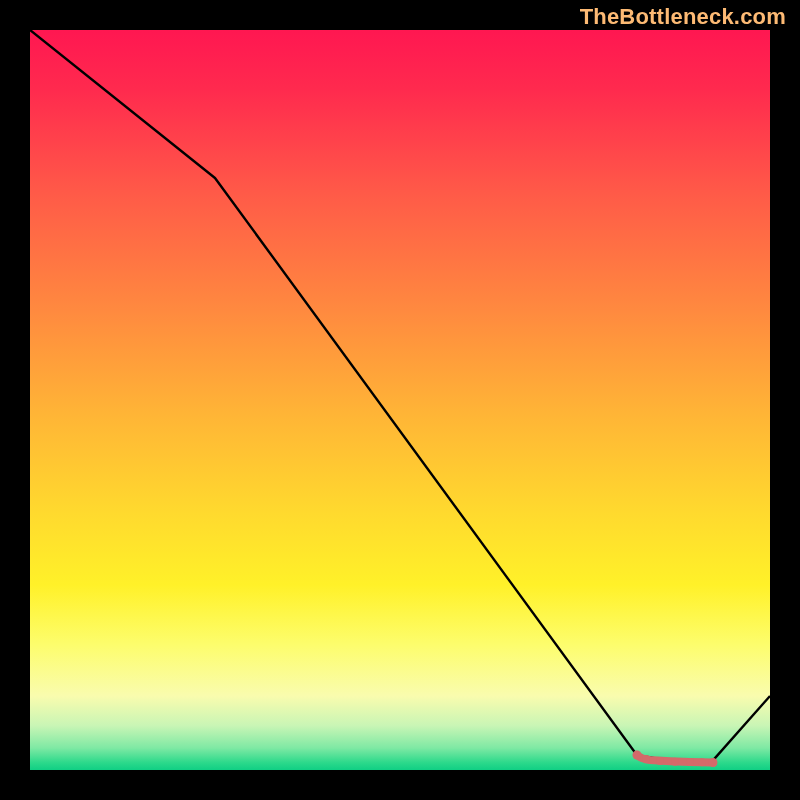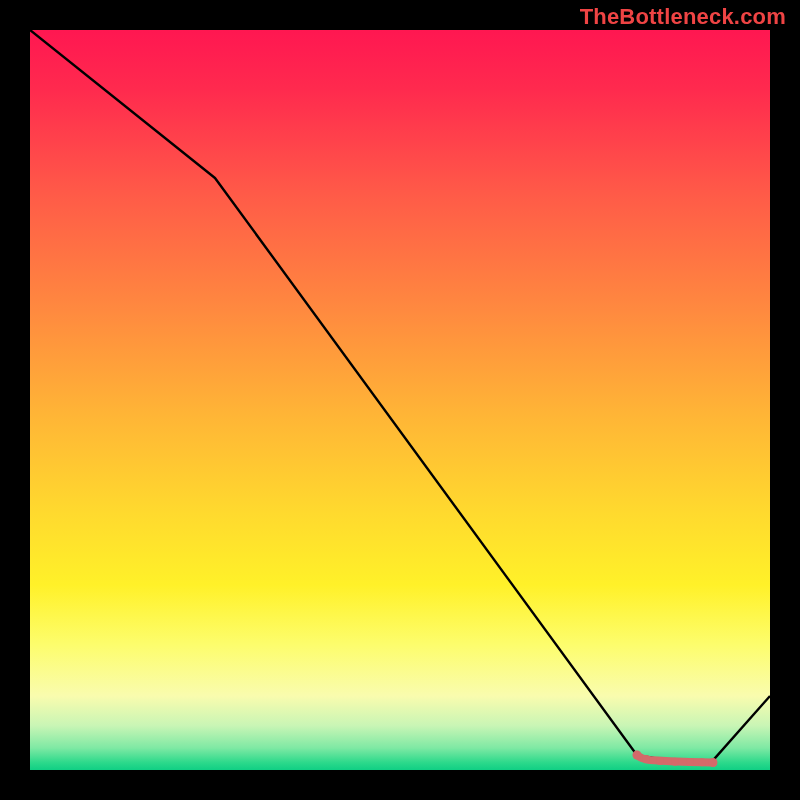--- a/index.html
+++ b/index.html
@@ -16,21 +16,21 @@
     height: 800px;
     background: #000;
   }
   .attribution {
     position: absolute;
     top: 4px;
     right: 14px;
     font-family: Arial, Helvetica, sans-serif;
     font-size: 22px;
     font-weight: 600;
-    color: #ef4444;
+    color: #fdba74;
     letter-spacing: 0.2px;
   }
   .plot {
     position: absolute;
     left: 30px;
     top: 30px;
     width: 740px;
     height: 740px;
   }
   .gradient-bg {

